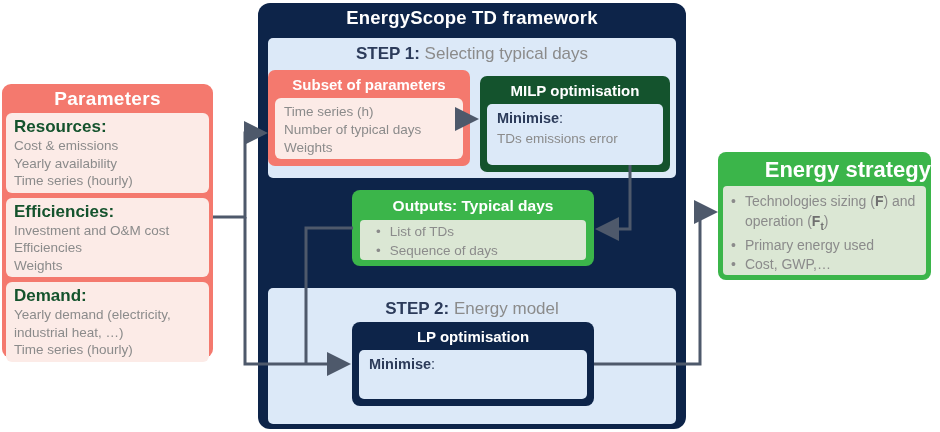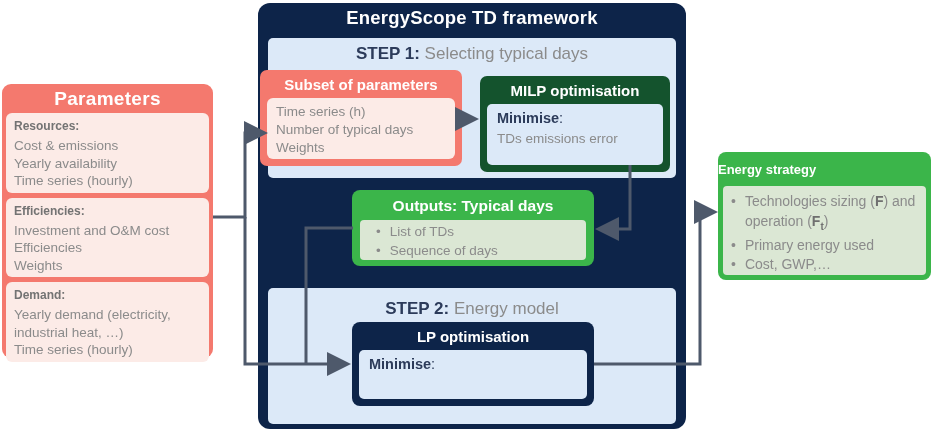--- a/index.html
+++ b/index.html
@@ -6,39 +6,39 @@
   .stage{position:relative;width:940px;height:432px;background:#ffffff;
          font-family:"Liberation Sans",sans-serif;overflow:hidden;}
   .abs{position:absolute;}
 
   
   .params{left:2px;top:84px;width:211px;height:274px;background:#f4796e;border-radius:9px;}
   .params-title{height:29px;line-height:30px;text-align:center;color:#fff;
                 font-weight:bold;font-size:19px;letter-spacing:.3px;}
   .psection{margin:0 4px 5px 4px;background:#fcebe7;border-radius:6px;
             padding:3px 8px 3px 8px;min-height:70px;}
-  .psection h4{margin:0;color:#737373;font-size:12px;line-height:21px;font-weight:bold;}
+  .psection h4{margin:0;color:#14532d;font-size:17px;line-height:21px;font-weight:bold;}
   .pline{color:#8b8b8b;font-size:13.5px;line-height:17.5px;}
 
   
   .fw{left:258px;top:3px;width:428px;height:426px;background:#0d2449;border-radius:12px;}
   .fw-title{left:258px;top:7px;width:428px;text-align:center;color:#fff;
             font-weight:bold;font-size:18.5px;letter-spacing:.2px;}
   .panel{background:#dce9f8;border-radius:5px;}
   .panel1{left:268px;top:38px;width:408px;height:140px;}
   .panel2{left:268px;top:288px;width:408px;height:136px;}
   .step-title{width:408px;text-align:center;font-size:17px;}
   .step-label{color:#2c3b5a;font-weight:bold;}
   .step-rest{color:#8b8b8b;}
   .st1{left:268px;top:44px;} .st2{left:268px;top:299px;}
 
   .hdrbox{border-radius:7px;}
   .boxhdr{height:28px;line-height:29px;text-align:center;color:#fff;
           font-weight:bold;font-size:15px;}
-  .subset{left:260px;top:70px;width:202px;height:96px;background:#f4796e;}
+  .subset{left:268px;top:70px;width:202px;height:96px;background:#f4796e;}
   .subset-body{position:absolute;left:7px;top:28px;right:7px;bottom:7px;
                background:#fcebe7;border-radius:6px;padding:5px 0 0 9px;
                color:#8b8b8b;font-size:13.5px;line-height:18px;}
   .milp{left:480px;top:76px;width:190px;height:96px;background:#14532d;}
   .optbody{position:absolute;left:7px;top:28px;right:7px;bottom:7px;
            background:#dce9f8;border-radius:5px;padding:5px 0 0 10px;}
   .min-label{color:#2c3b5a;font-weight:bold;font-size:14.5px;line-height:19px;}
   .min-colon{color:#2c3b5a;font-weight:normal;font-size:14.5px;}
   .objective{color:#8b8b8b;font-size:13.5px;line-height:18px;margin-top:2px;}
   .objective.indent{margin-left:8px;}
@@ -47,22 +47,22 @@
   .outputs .boxhdr{height:30px;line-height:31px;font-size:15.5px;}
   .outputs-body{position:absolute;left:8px;top:30px;right:8px;bottom:6px;
                 background:#dbe7d4;border-radius:4px;padding:2px 0 0 16px;}
   .brow{display:flex;gap:9px;color:#8b8b8b;font-size:13.5px;line-height:19px;}
   .bdot{flex:0 0 auto;}
 
   .lp{left:352px;top:322px;width:242px;height:84px;background:#0d2449;border-radius:8px;}
 
   
   .strategy{left:718px;top:152px;width:213px;height:128px;background:#3bb54a;border-radius:8px;}
-  .strategy-hdr{height:34px;line-height:35px;text-align:left;color:#fff;
-                font-weight:bold;font-size:13px;}
+  .strategy-hdr{height:34px;line-height:35px;text-align:right;color:#fff;
+                font-weight:bold;font-size:22px;}
   .strategy-body{position:absolute;left:5px;top:34px;right:5px;bottom:5px;
                  background:#dbe7d4;border-radius:4px;padding:6px 2px 0 8px;}
   .strategy-body .brow{font-size:14px;line-height:19.5px;}
   .bf{font-weight:bold;color:#6f6f6f;}
   .bsub{font-weight:bold;color:#6f6f6f;font-size:10px;vertical-align:sub;}
 
   .arrows{left:0;top:0;pointer-events:none;}
 </style>
 </head>
 <body>

